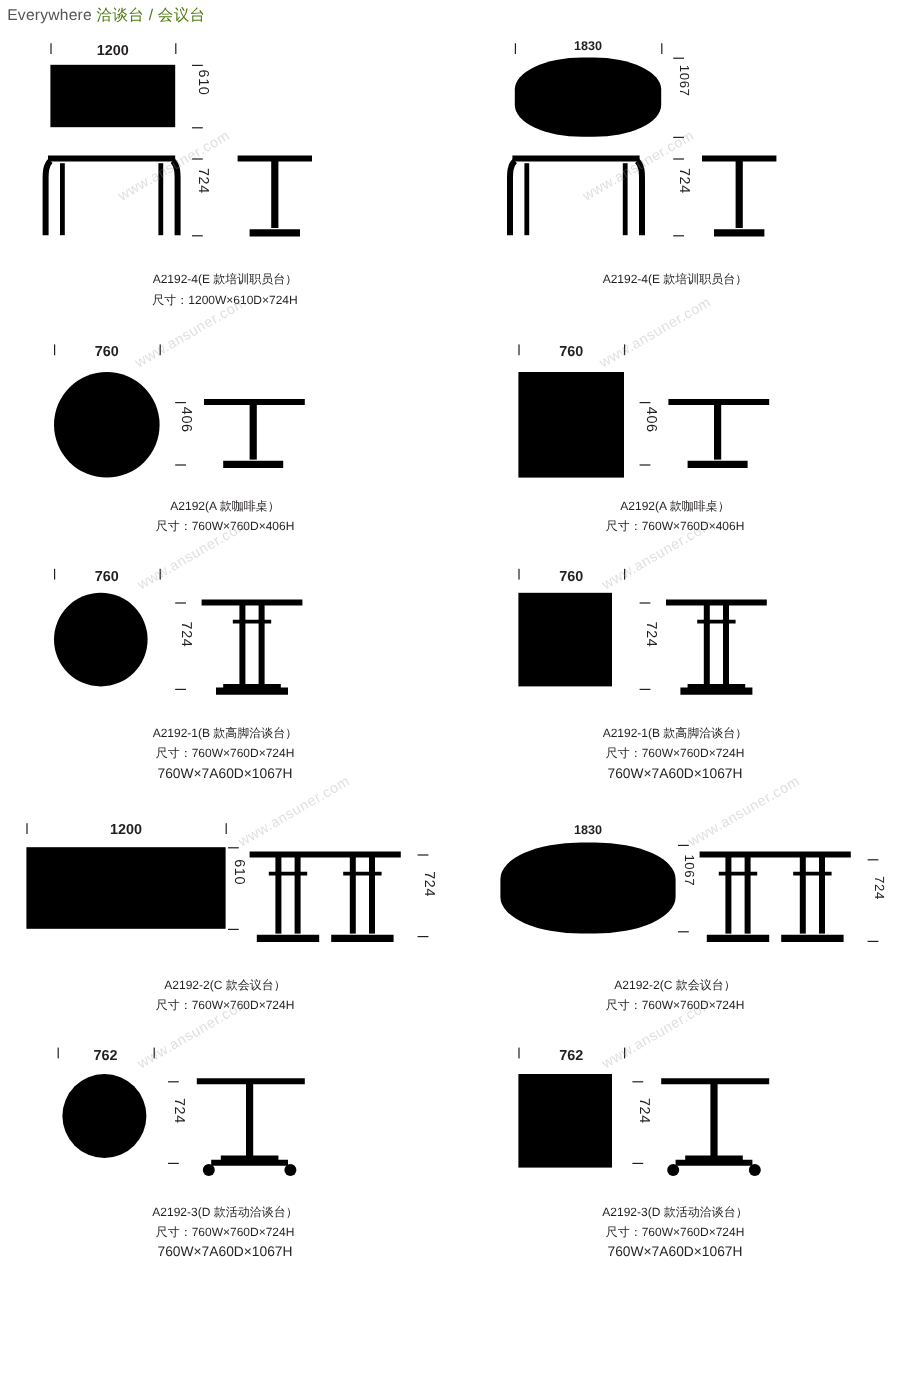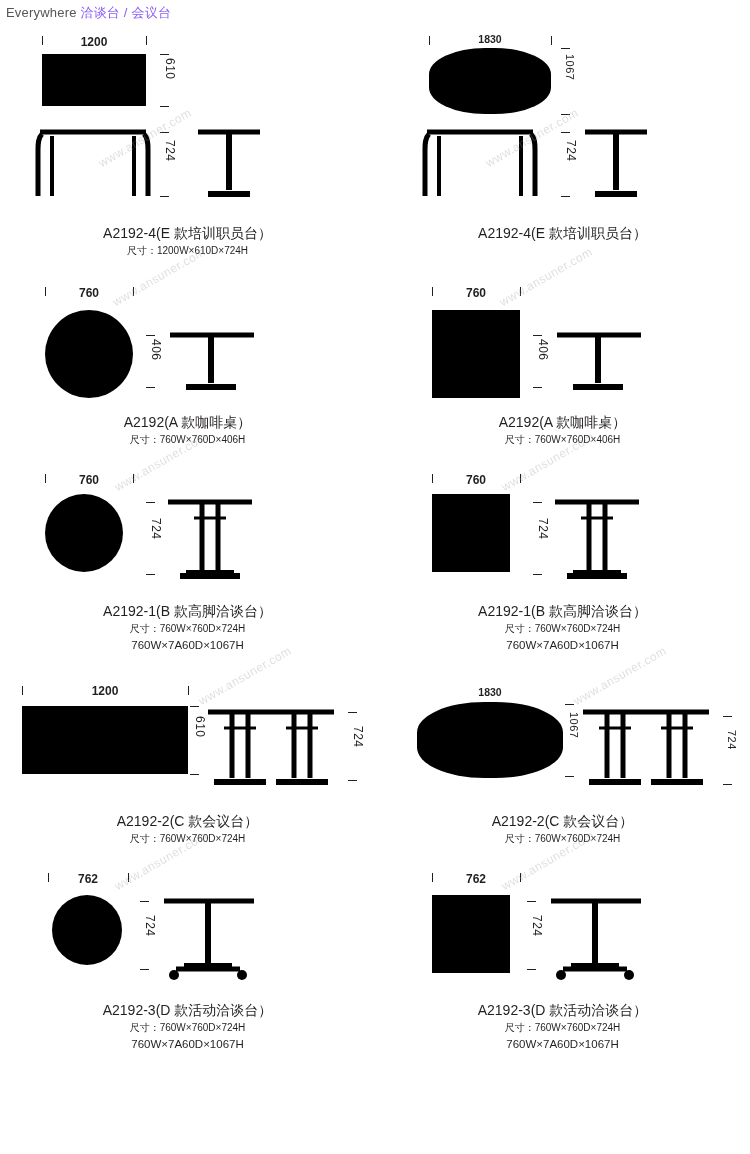--- a/index.html
+++ b/index.html
@@ -17,21 +17,21 @@
   }
 
   
   .page-header {
     padding: 4px 0 6px 6px;
     font-size: 13px;
     color: #555;
     letter-spacing: .2px;
   }
   .page-header .hdr-en { color: #555; }
-  .page-header .hdr-cn { color: #8b5cf6; }
+  .page-header .hdr-cn { color: #4d7c0f; }
 
   
   .sheet {
     position: relative;
     width: 750px;
   }
   .row {
     display: flex;
     width: 750px;
   }
@@ -48,21 +48,21 @@
     width: 375px;
   }
   .figure.tall { height: 195px; }
   .figure.short { height: 135px; }
 
   .captions {
     text-align: center;
     margin-top: 2px;
   }
   .cap-title {
-    font-size: 14px;
+    font-size: 10px;
     color: #231f20;
     line-height: 17px;
     white-space: nowrap;
   }
   .cap-dim {
     font-size: 10px;
     color: #231f20;
     line-height: 17px;
     white-space: nowrap;
   }

